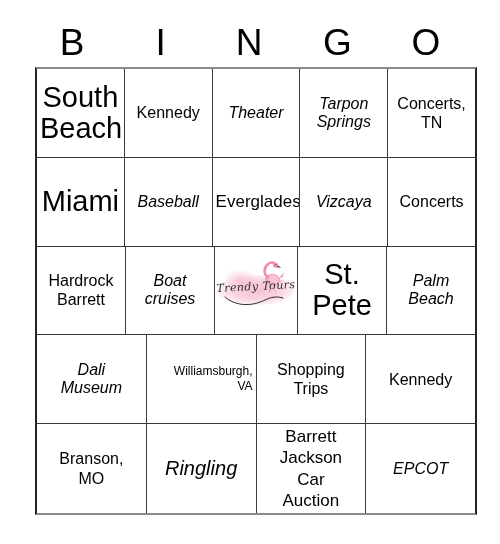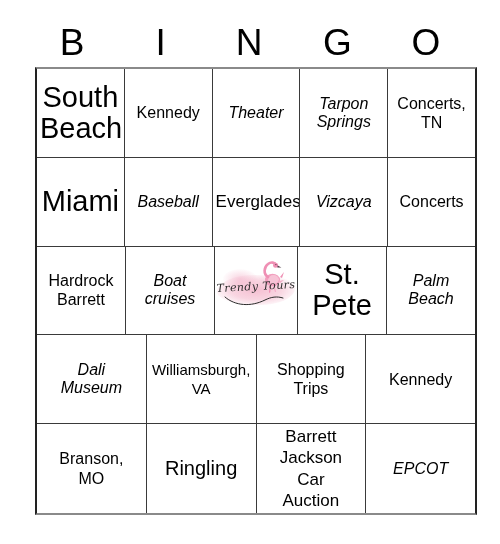--- a/index.html
+++ b/index.html
@@ -82,24 +82,24 @@
     overflow: hidden;
     position: relative;
   }
   .bingo-cell:last-child {
     border-right: none;
   }
 
   
   .sz-xxl { font-size: 29px; line-height: 1.08; }
   .sz-xl  { font-size: 16px; line-height: 1.12; font-style: italic; }
-  .sz-lg  { font-size: 20px; line-height: 1.15; }
+  .sz-lg  { font-size: 20px; line-height: 1.15; font-style: italic; }
   .sz-md  { font-size: 16px; line-height: 1.2; }
   .sz-sm  { font-size: 17px; line-height: 1.25; }
-  .sz-xs  { font-size: 15px; line-height: 1.3; }
+  .sz-xs  { font-size: 12px; line-height: 1.3; text-align: right; }
 
   .cell-text {
     display: block;
     width: 100%;
     white-space: pre-line;
   }
 
   
   .free-cell {
     padding: 0;

